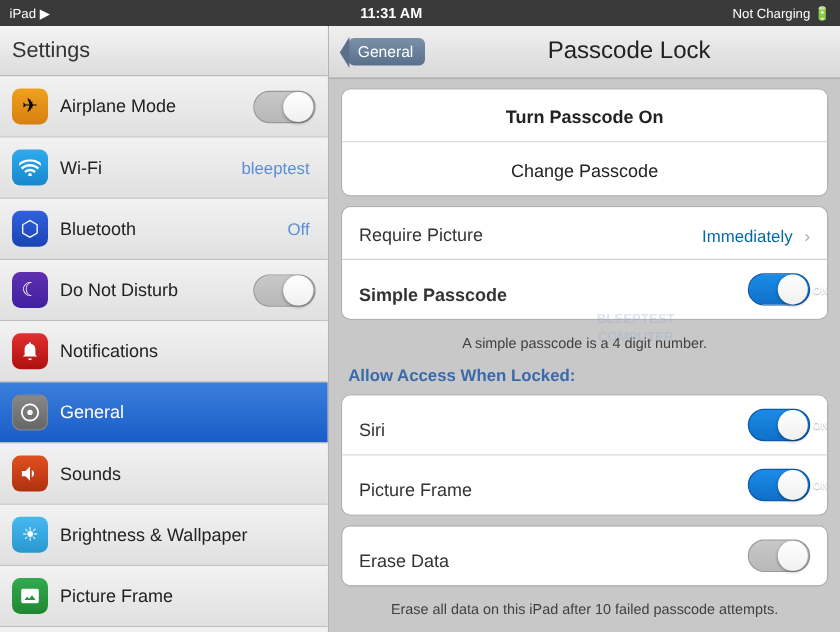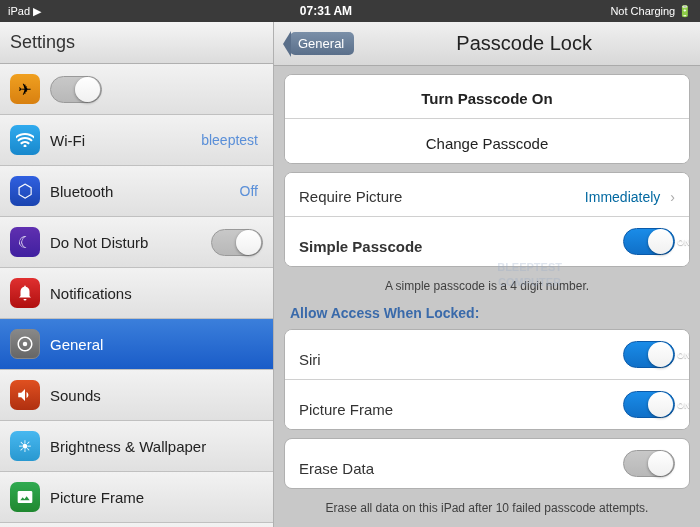--- a/index.html
+++ b/index.html
@@ -275,31 +275,32 @@
       pointer-events: none;
       text-align: center;
       line-height: 1.4;
     }
   </style>
 </head>
 <body>
 
 <div class="status-bar">
   <span class="status-left">iPad ▶</span>
-  <span class="status-center">07:31 AM</span>
+  <span class="status-center">11:31 AM</span>
   <span class="status-right">Not Charging 🔋</span>
 </div>
 
 <div class="main-content">
 
   <div class="sidebar">
     <div class="sidebar-header">Settings</div>
 
     <div class="sidebar-item">
       <div class="item-icon icon-airplane">✈</div>
+      <span class="item-label">Airplane Mode</span>
       <div class="toggle off">
         <span class="toggle-label">OFF</span>
         <div class="toggle-knob"></div>
       </div>
     </div>
 
     <div class="sidebar-item">
       <div class="item-icon icon-wifi">
         <svg width="18" height="14" viewBox="0 0 18 14" fill="white">
           <path d="M9 11.5a1.5 1.5 0 1 1 0 3 1.5 1.5 0 0 1 0-3z"></path>

